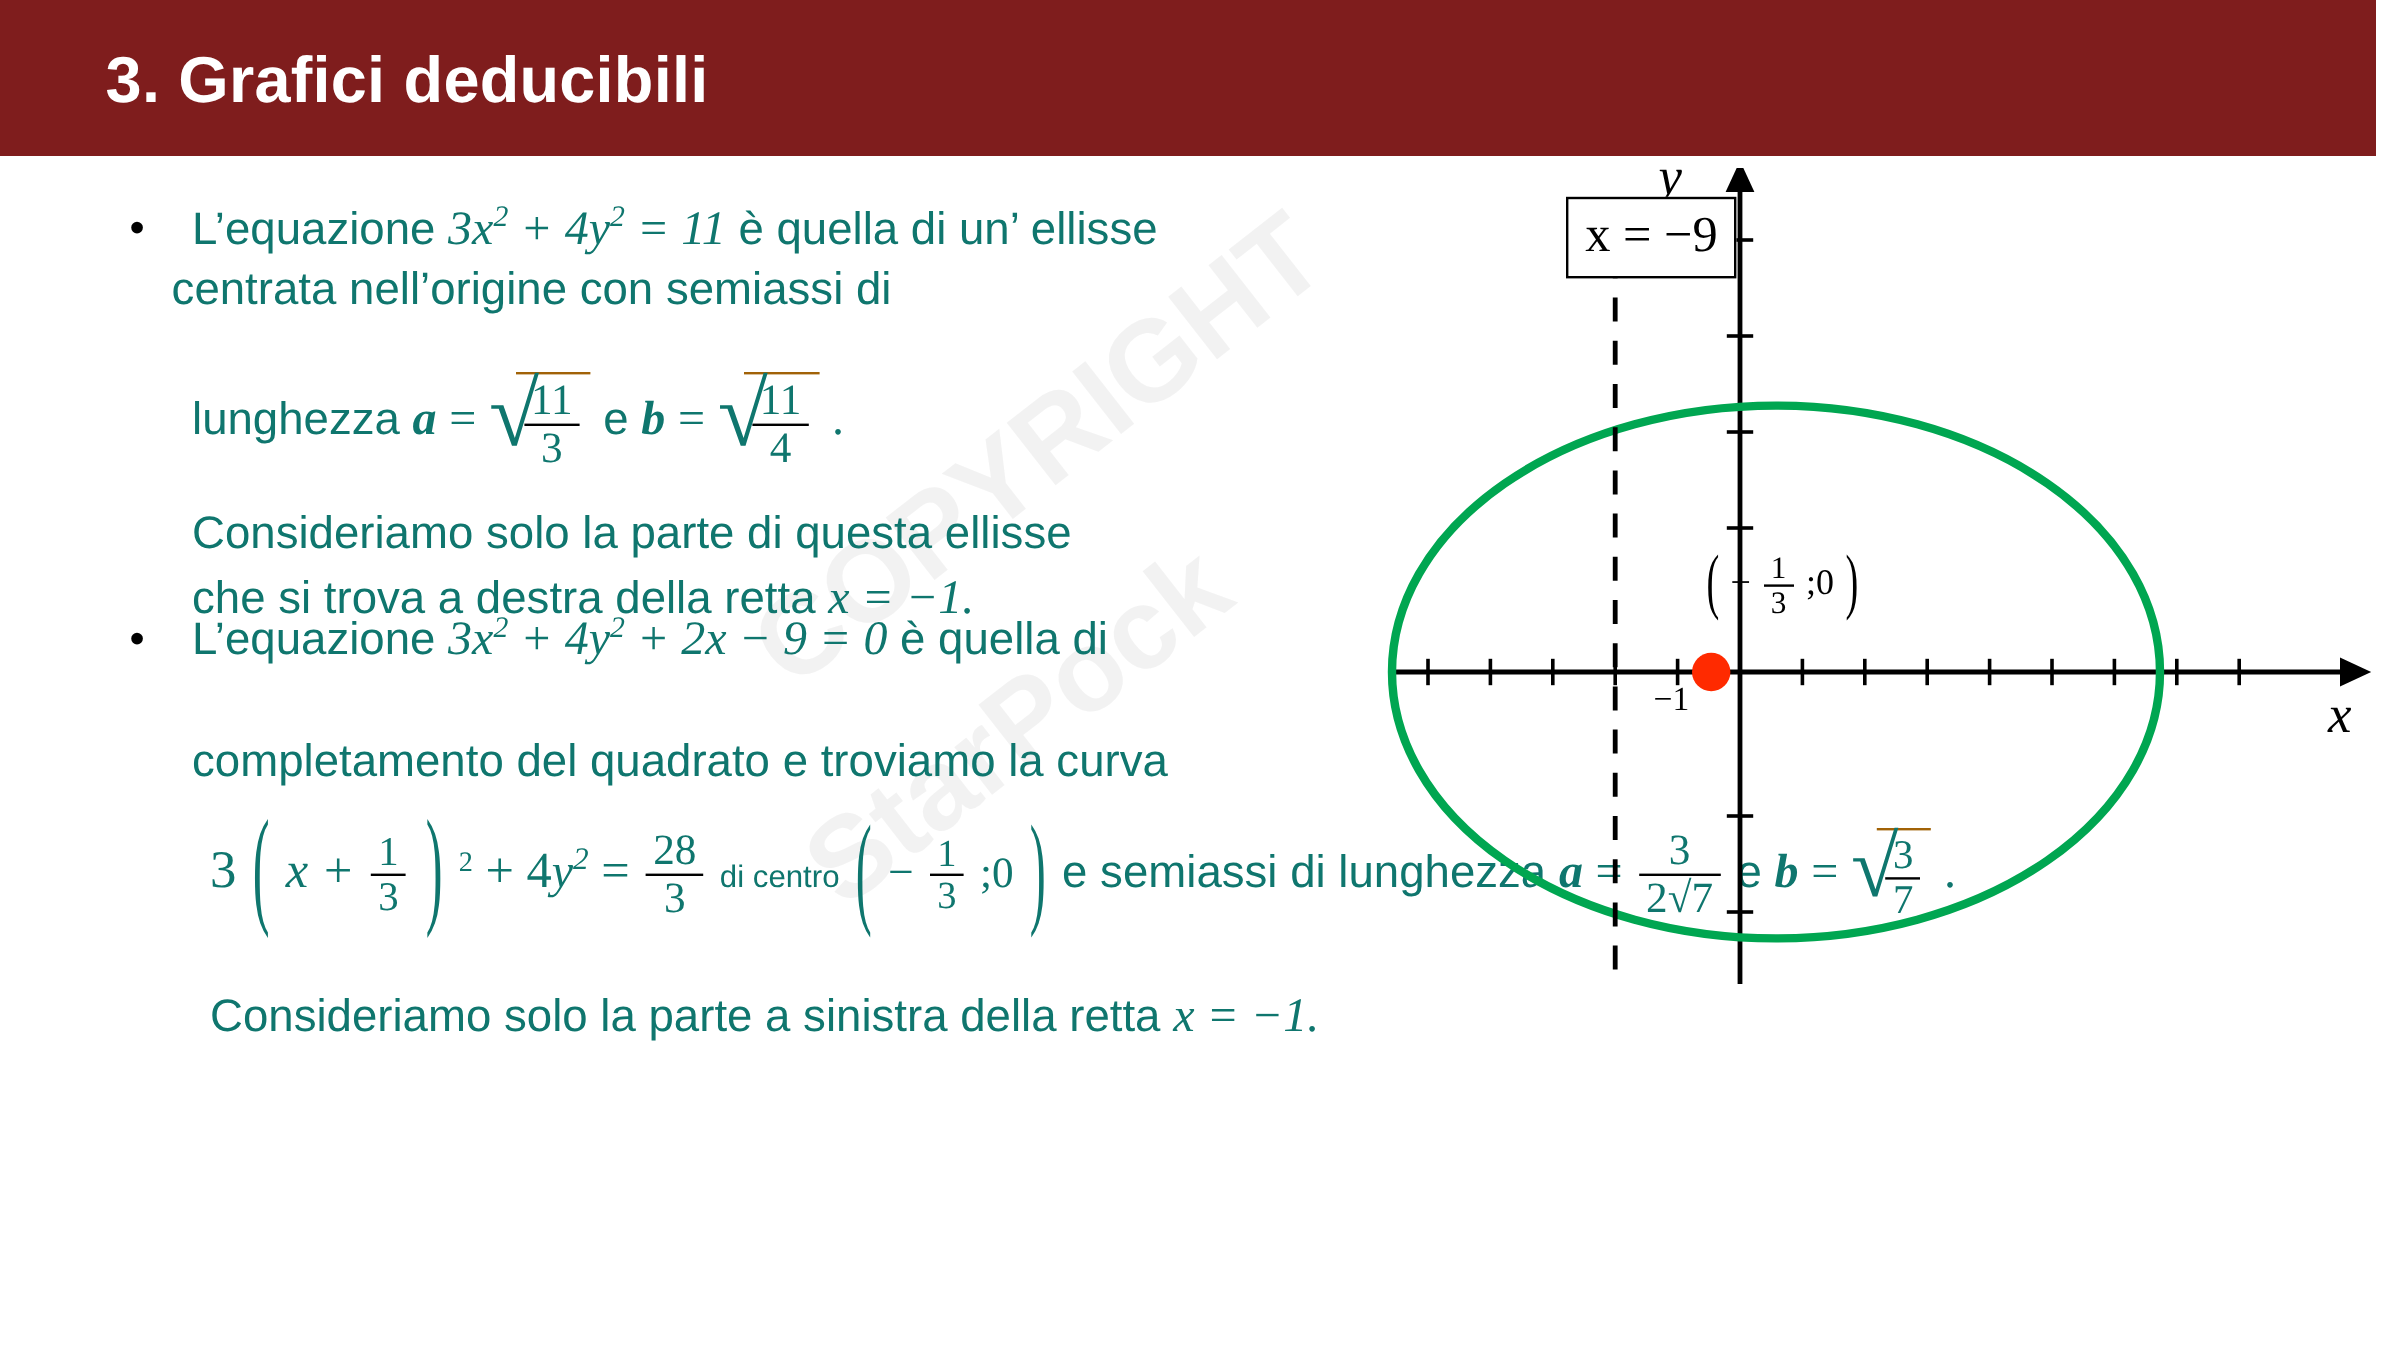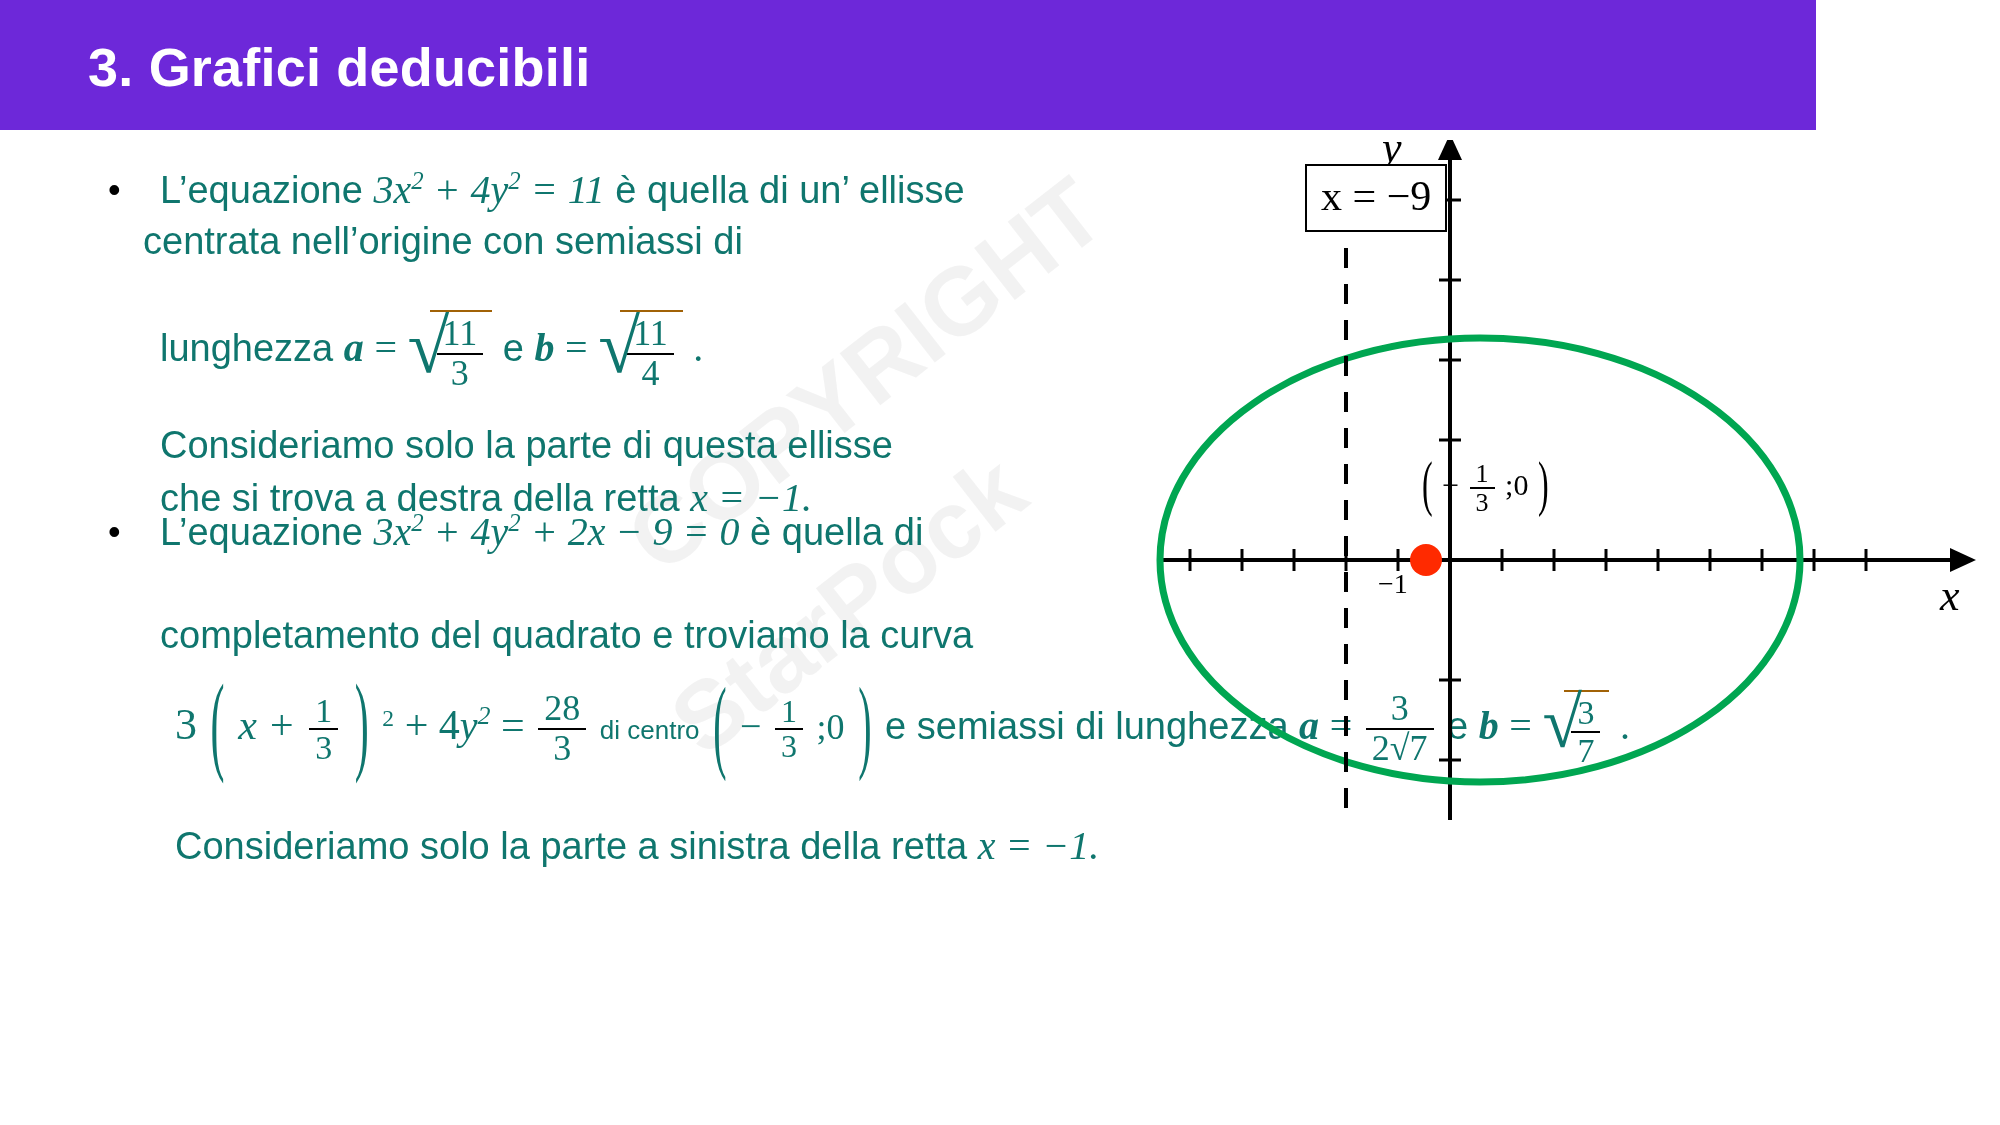--- a/index.html
+++ b/index.html
@@ -13,23 +13,23 @@
     position: relative;
     overflow: hidden;
     font-family: "Liberation Sans", sans-serif;
     color: #000000;
   }
   
   .header-bar {
     position: absolute;
     left: 0;
     top: 0;
-    width: 1816px;
+    width: 1980px;
     height: 130px;
-    background: #6d28d9;
+    background: #7f1d1d;
   }
   .header-title {
     position: absolute;
     left: 88px;
     top: 36px;
     font-size: 54px;
     font-weight: bold;
     color: #ffffff;
     letter-spacing: 0.2px;
   }

